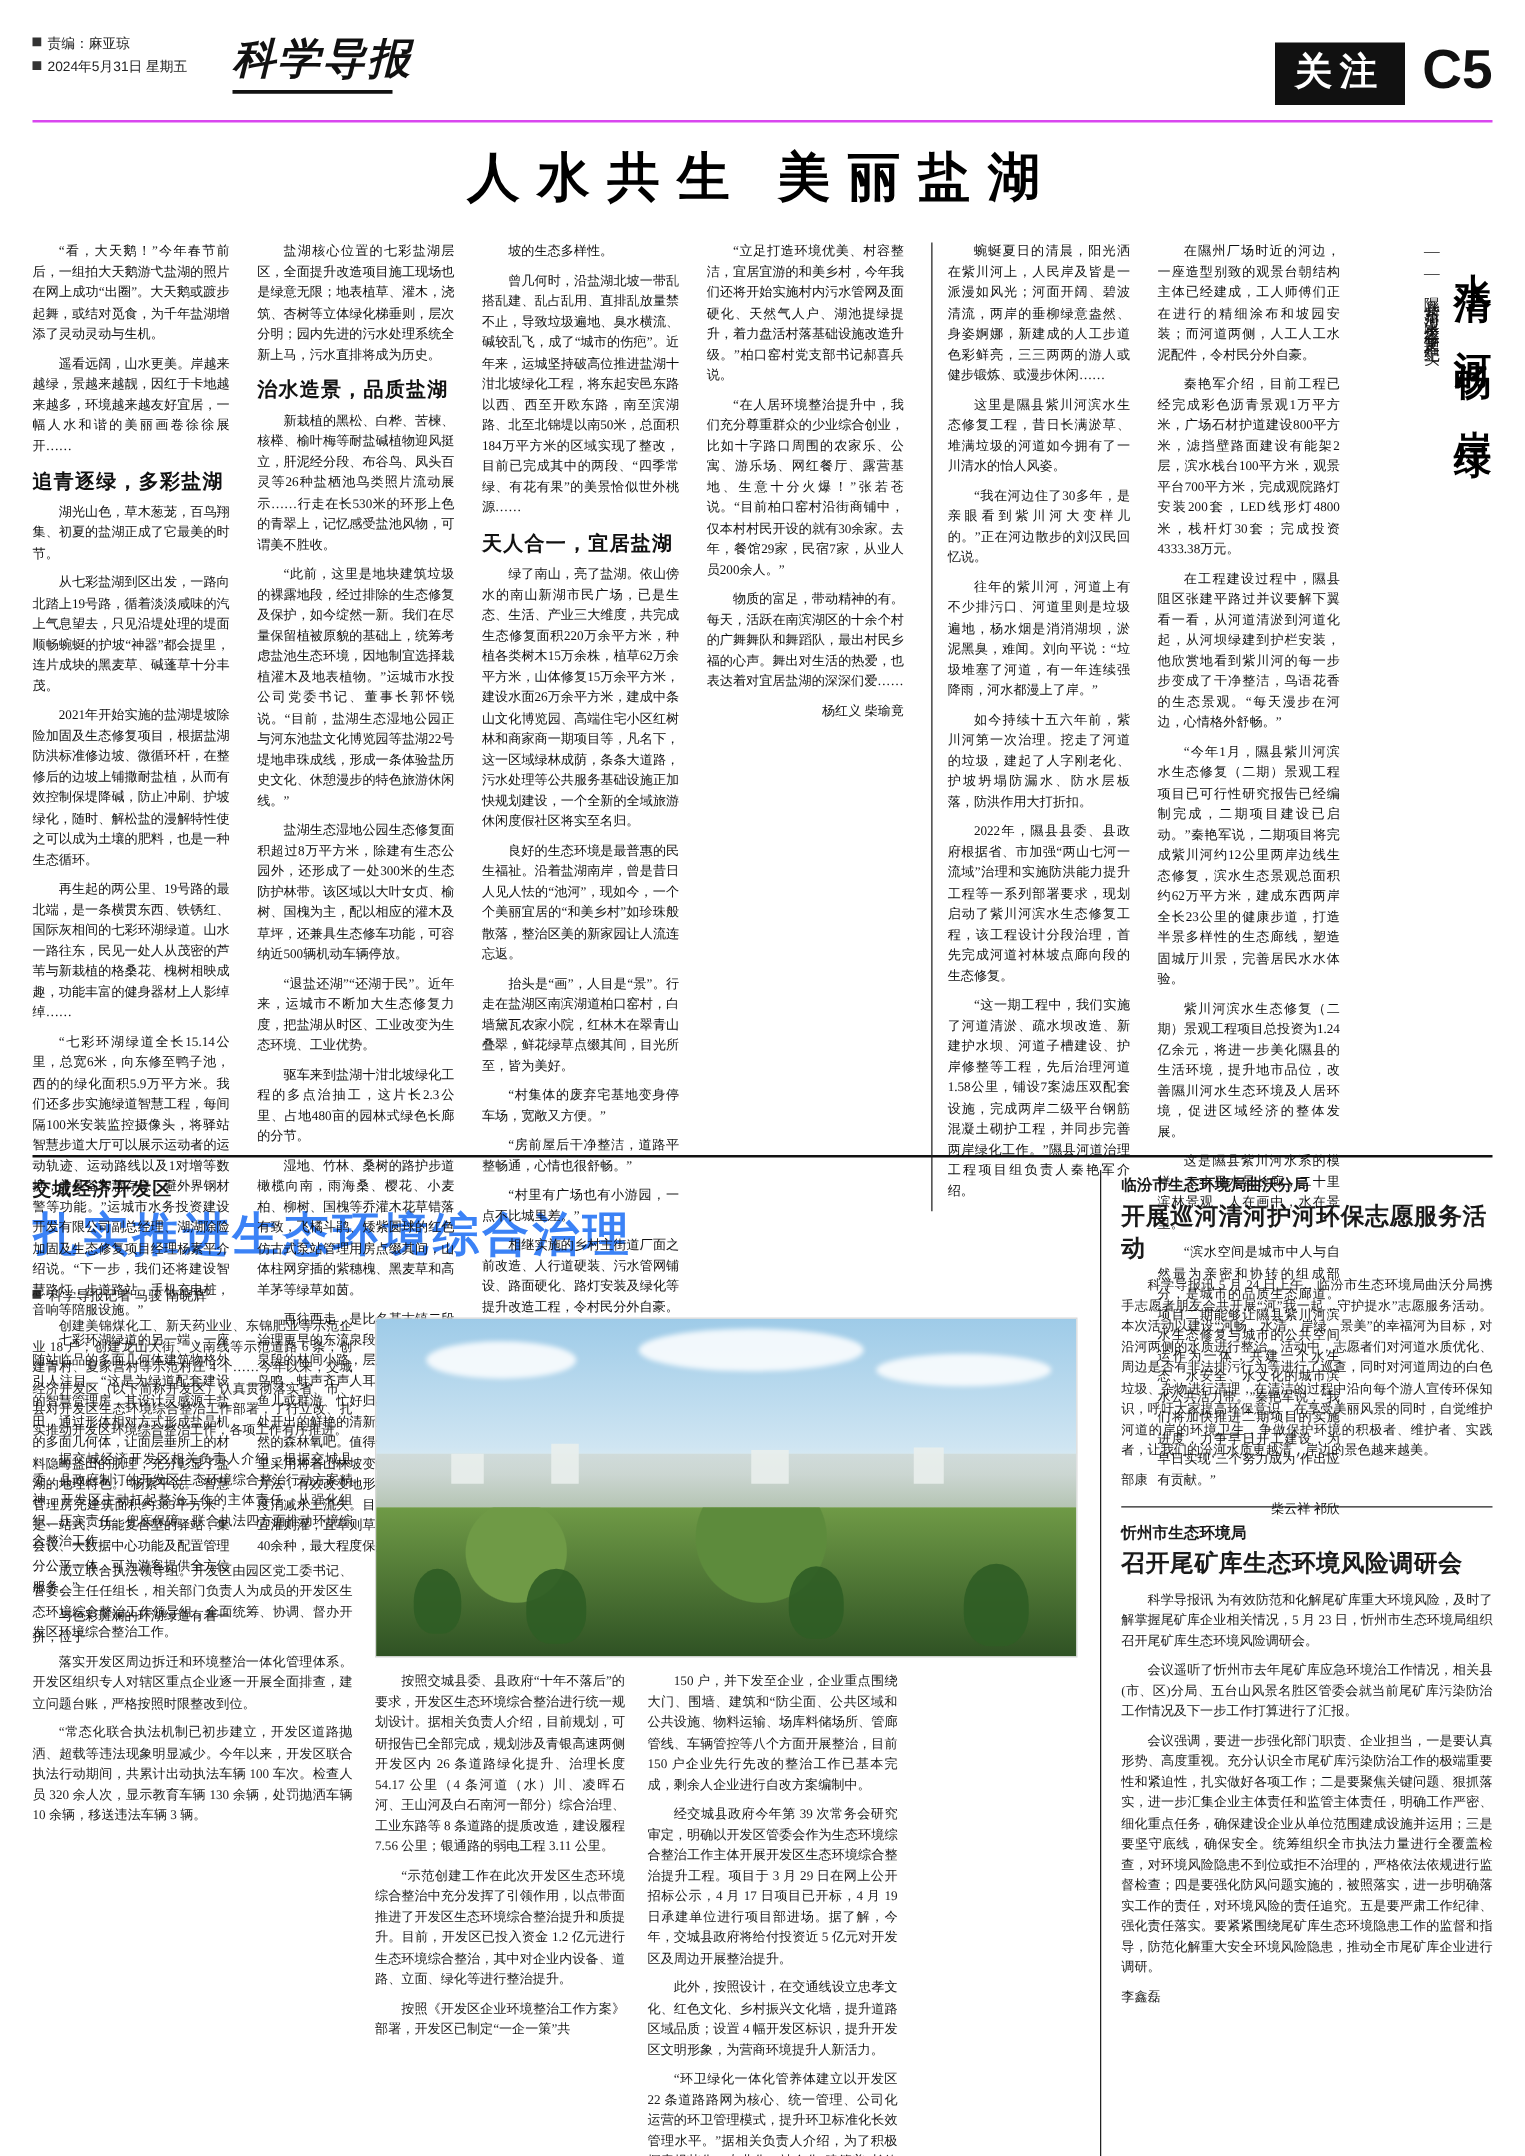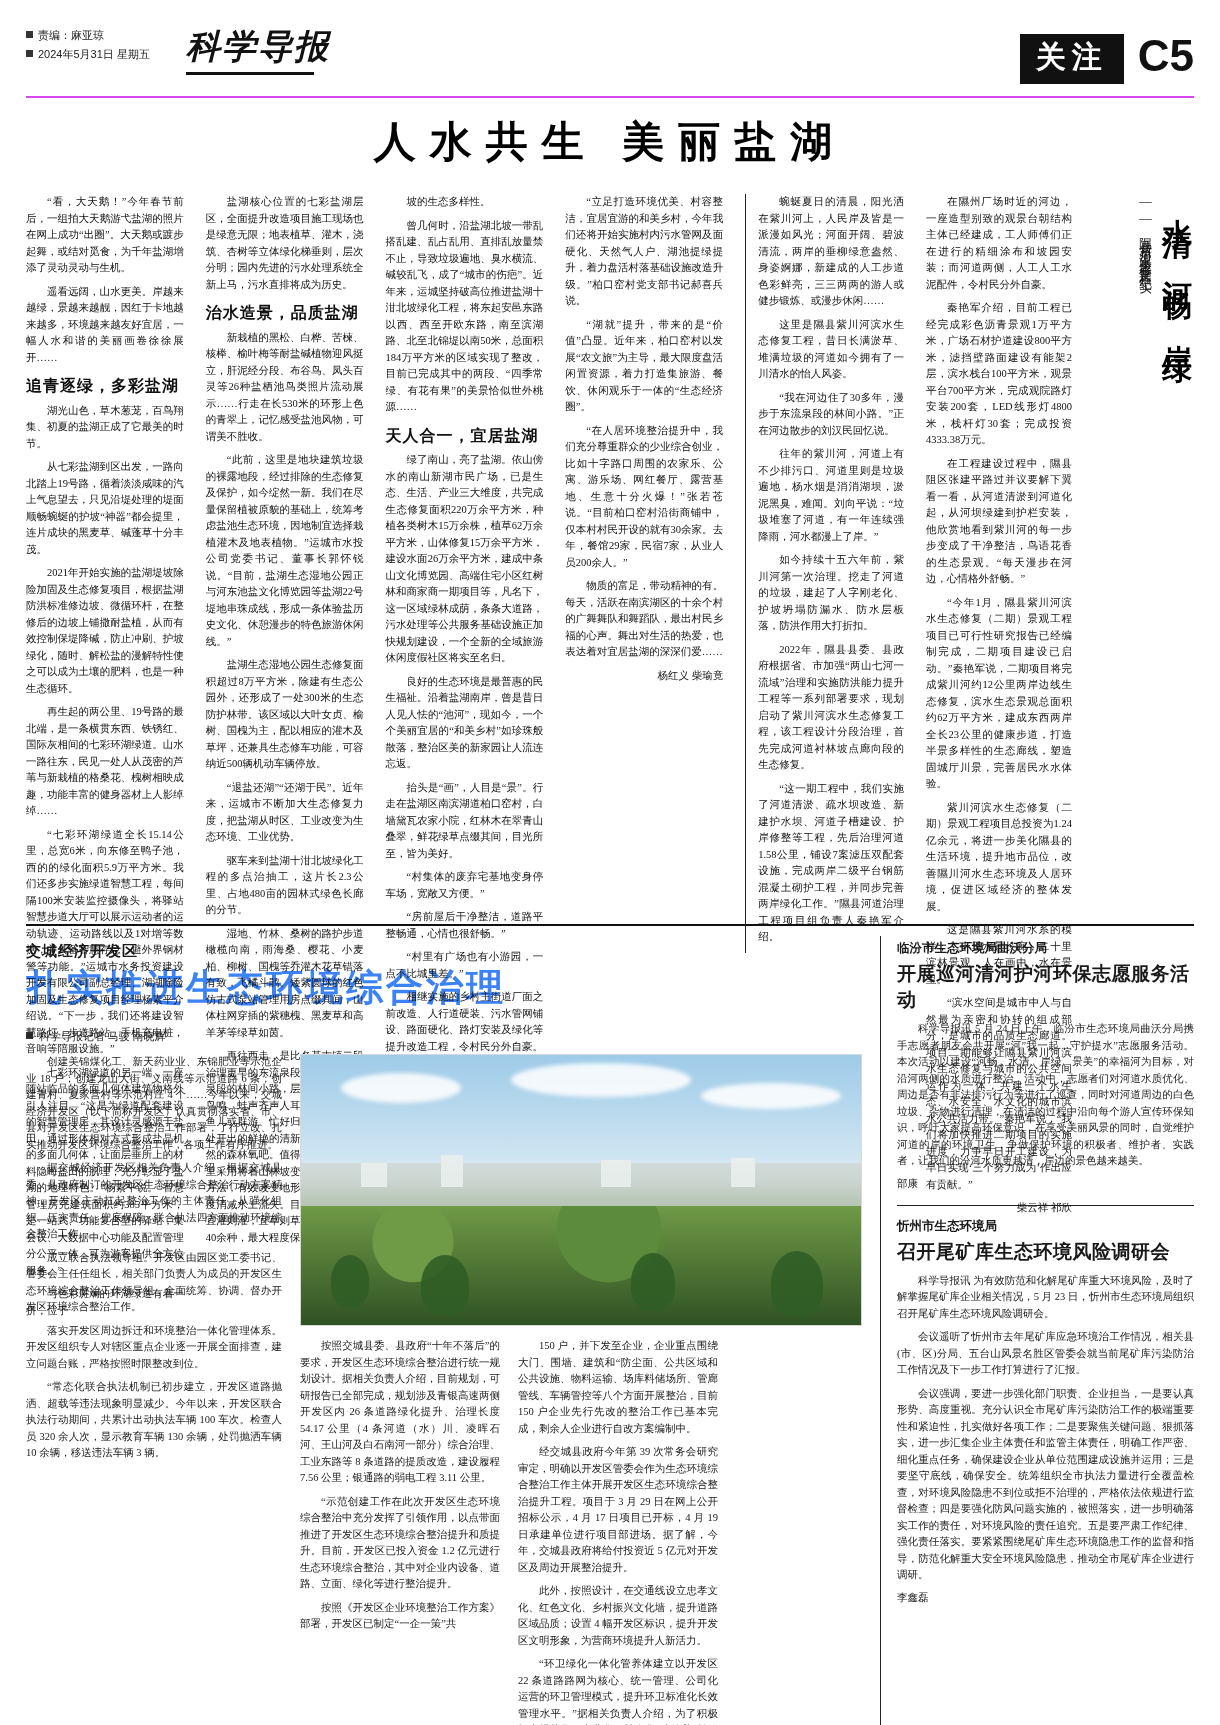--- a/index.html
+++ b/index.html
@@ -164,32 +164,31 @@
         <p>良好的生态环境是最普惠的民生福祉。沿着盐湖南岸，曾是昔日人见人怯的“池河”，现如今，一个个美丽宜居的“和美乡村”如珍珠般散落，整治区美的新家园让人流连忘返。</p>
         <p>抬头是“画”，人目是“景”。行走在盐湖区南滨湖道柏口窑村，白墙黛瓦农家小院，红林木在翠青山叠翠，鲜花绿草点缀其间，目光所至，皆为美好。</p>
         <p>“村集体的废弃宅基地变身停车场，宽敞又方便。”</p>
         <p>“房前屋后干净整洁，道路平整畅通，心情也很舒畅。”</p>
         <p>“村里有广场也有小游园，一点不比城里差。”</p>
         <p>相继实施的乡村主街道厂面之前改造、人行道硬装、污水管网铺设、路面硬化、路灯安装及绿化等提升改造工程，令村民分外自豪。</p>
       </div>
 
       <div class="col">
         <p>“立足打造环境优美、村容整洁，宜居宜游的和美乡村，今年我们还将开始实施村内污水管网及面硬化、天然气人户、湖池提绿提升，着力盘活村落基础设施改造升级。”柏口窑村党支部书记郝喜兵说。</p>
-        <p>“湖就”提升，带来的是“价值”凸显。近年来，柏口窑村以发展“农文旅”为主导，最大限度盘活闲置资源，着力打造集旅游、餐饮、休闲观乐于一体的“生态经济圈”。</p>
         <p>“在人居环境整治提升中，我们充分尊重群众的少业综合创业，比如十字路口周围的农家乐、公寓、游乐场、网红餐厅、露营基地、生意十分火爆！”张若苍说。“目前柏口窑村沿街商铺中，仅本村村民开设的就有30余家。去年，餐馆29家，民宿7家，从业人员200余人。”</p>
         <p>物质的富足，带动精神的有。每天，活跃在南滨湖区的十余个村的广舞舞队和舞蹈队，最出村民乡福的心声。舞出对生活的热爱，也表达着对宜居盐湖的深深们爱……</p>
         <p></p>
         <p></p>
         <div class="byline">杨红义 柴瑜竟</div>
       </div>
 
       <div class="col" style="width:172px;border-left:1px solid #222;padding-left:12px;">
         <p>蜿蜒夏日的清晨，阳光洒在紫川河上，人民岸及皆是一派漫如风光；河面开阔、碧波清流，两岸的垂柳绿意盎然、身姿婀娜，新建成的人工步道色彩鲜亮，三三两两的游人或健步锻炼、或漫步休闲……</p>
         <p>这里是隰县紫川河滨水生态修复工程，昔日长满淤草、堆满垃圾的河道如今拥有了一川清水的怡人风姿。</p>
-        <p>“我在河边住了30多年，漫步于东流泉段的林间小路。”正在河边散步的刘汉民回忆说。</p>
+        <p>“我在河边住了30多年，是亲眼看到紫川河大变样儿的。”正在河边散步的刘汉民回忆说。</p>
         <p>往年的紫川河，河道上有不少排污口、河道里则是垃圾遍地，杨水烟是消消湖坝，淤泥黑臭，难闻。刘向平说：“垃圾堆塞了河道，有一年连续强降雨，河水都漫上了岸。”</p>
         <p>如今持续十五六年前，紫川河第一次治理。挖走了河道的垃圾，建起了人字刚老化、护坡坍塌防漏水、防水层板落，防洪作用大打折扣。</p>
         <p>2022年，隰县县委、县政府根据省、市加强“两山七河一流域”治理和实施防洪能力提升工程等一系列部署要求，现划启动了紫川河滨水生态修复工程，该工程设计分段治理，首先完成河道衬林坡点廊向段的生态修复。</p>
         <p>“这一期工程中，我们实施了河道清淤、疏水坝改造、新建护水坝、河道子槽建设、护岸修整等工程，先后治理河道1.58公里，铺设7案滤压双配套设施，完成两岸二级平台钢筋混凝土砌护工程，并同步完善两岸绿化工作。”隰县河道治理工程项目组负责人秦艳军介绍。</p>
       </div>
 
       <div class="col" style="width:172px;">
         <p>在隰州厂场时近的河边，一座造型别致的观景台朝结构主体已经建成，工人师傅们正在进行的精细涂布和坡园安装；而河道两侧，人工人工水泥配件，令村民分外自豪。</p>
         <p>秦艳军介绍，目前工程已经完成彩色沥青景观1万平方米，广场石材护道建设800平方米，滤挡壁路面建设有能架2层，滨水栈台100平方米，观景平台700平方米，完成观院路灯安装200套，LED线形灯4800米，栈杆灯30套；完成投资4333.38万元。</p>
         <p>在工程建设过程中，隰县阻区张建平路过并议要解下翼看一看，从河道清淤到河道化起，从河坝绿建到护栏安装，他欣赏地看到紫川河的每一步步变成了干净整洁，鸟语花香的生态景观。“每天漫步在河边，心情格外舒畅。”</p>

